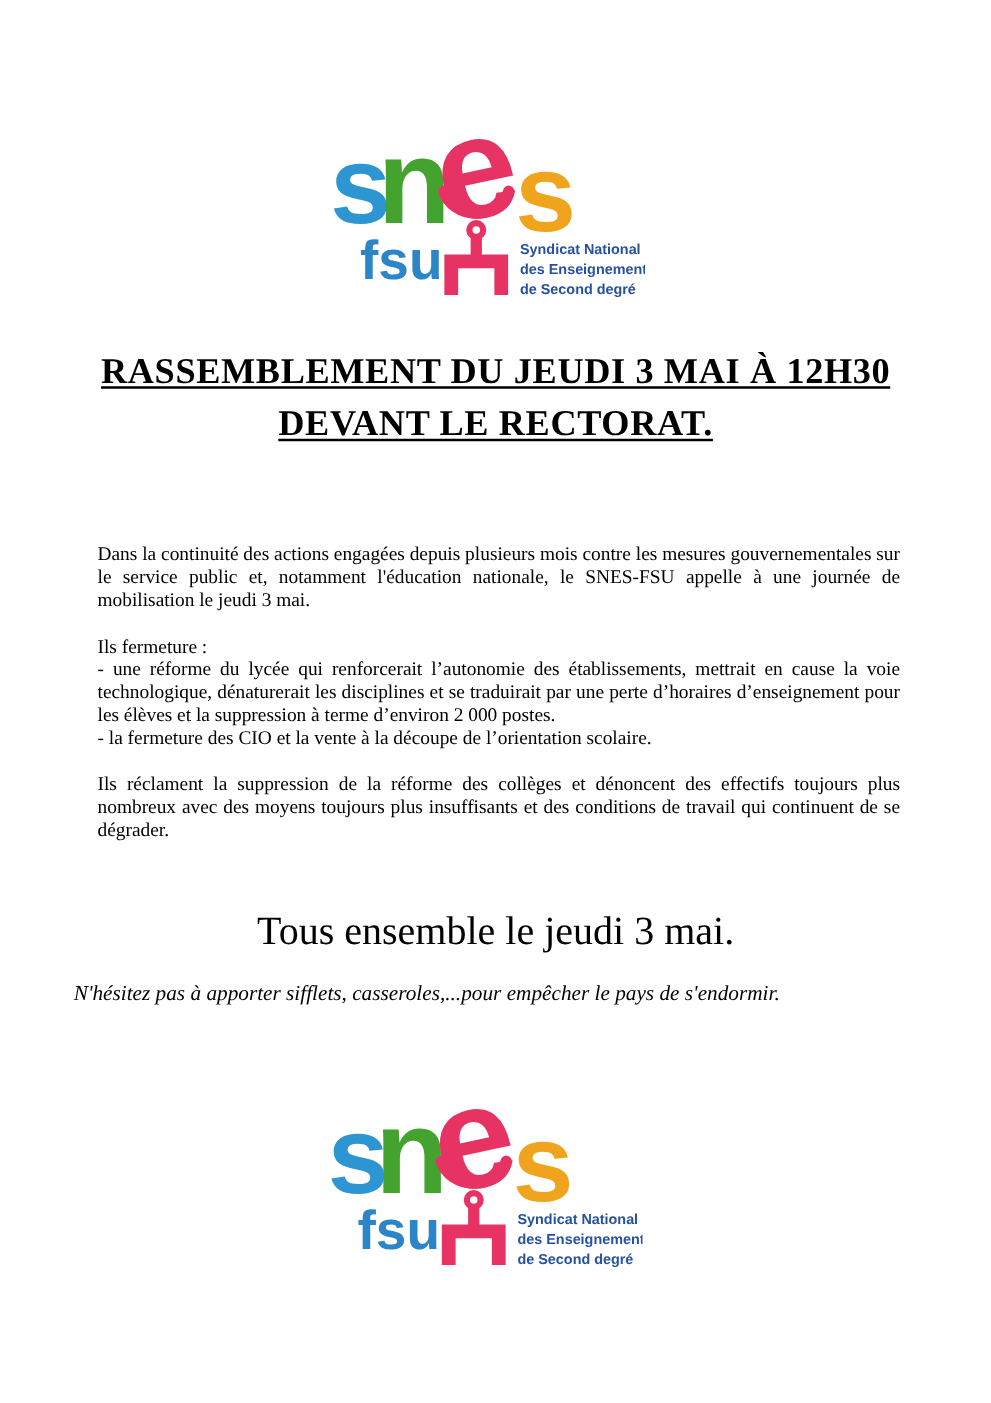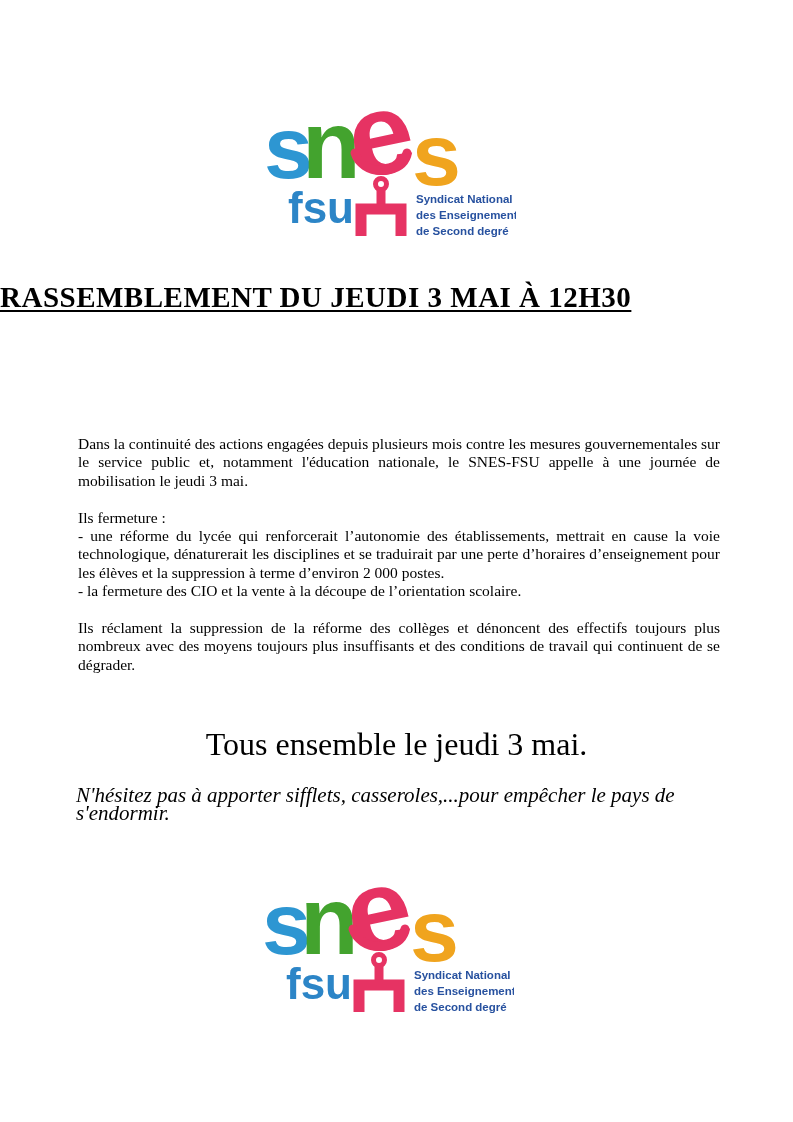--- a/index.html
+++ b/index.html
@@ -22,20 +22,21 @@
   .logo-bottom { left: 264px; top: 884px; }
   .logo svg { width: 100%; height: 100%; display: block; }
   .logo-letter { font-family: "Liberation Sans", sans-serif; font-weight: bold; }
   .logo-fsu    { font-family: "Liberation Sans", sans-serif; font-weight: bold; }
   .logo-tagline { font-family: "Liberation Sans", sans-serif; font-weight: bold; }
   .headline {
     position: absolute;
     top: 276px;
     left: 0;
     width: 100%;
+    text-align: center;
     font-weight: bold;
     font-size: 29px;
     line-height: 42px;
     letter-spacing: 0.5px;
   }
   .headline-line {
     text-decoration: underline;
     text-decoration-thickness: 2px;
     text-underline-offset: 3px;
   }
@@ -58,24 +59,24 @@
     left: 0;
     width: 100%;
     text-align: center;
     font-weight: normal;
     font-size: 32px;
     line-height: 44px;
   }
   .callout-note {
     position: absolute;
     top: 786px;
-    left: 76px;
+    left: 59px;
     width: 644px;
     font-style: italic;
-    font-size: 21px;
+    font-size: 17px;
     line-height: 18.4px;
     font-family: Liberation Serif, serif;
   }
 </style>
 </head>
 <body>
 
 <div class="page">
 
   <div class="logo logo-top">
@@ -93,20 +94,21 @@
       <text class="logo-fsu" x="22" y="115" font-size="44" fill="#2c85c7">fsu</text>
 
       <text class="logo-tagline" x="150" y="95" font-size="11.5" fill="#27519f">Syndicat National</text>
       <text class="logo-tagline" x="150" y="111" font-size="11.5" fill="#27519f">des Enseignements</text>
       <text class="logo-tagline" x="150" y="127" font-size="11.5" fill="#27519f">de Second degré</text>
     </svg>
   </div>
 
   <div class="headline">
     <div><span class="headline-line">RASSEMBLEMENT DU JEUDI 3 MAI À 12H30</span></div>
+    <div><span class="headline-line">DEVANT LE RECTORAT.</span></div>
   </div>
 
   <div class="body-copy">
     <p class="para">Dans la continuité des actions engagées depuis plusieurs mois contre les mesures gouvernementales sur le service public et, notamment l'éducation nationale, le SNES-FSU appelle à une journée de mobilisation le jeudi 3 mai.</p>
     <div class="para">
       <div class="refusal-line">Ils fermeture :</div>
       <div class="refusal-line">- une réforme du lycée qui renforcerait l’autonomie des établissements, mettrait en cause la voie technologique, dénaturerait les disciplines et se traduirait par une perte d’horaires d’enseignement pour les élèves et la suppression à terme d’environ 2 000 postes.</div>
       <div class="refusal-line">- la fermeture des CIO et la vente à la découpe de l’orientation scolaire.</div>
     </div>
     <p class="para">Ils réclament la suppression de la réforme des collèges et dénoncent des effectifs toujours plus nombreux avec des moyens toujours plus insuffisants et des conditions de travail qui continuent de se dégrader.</p>

